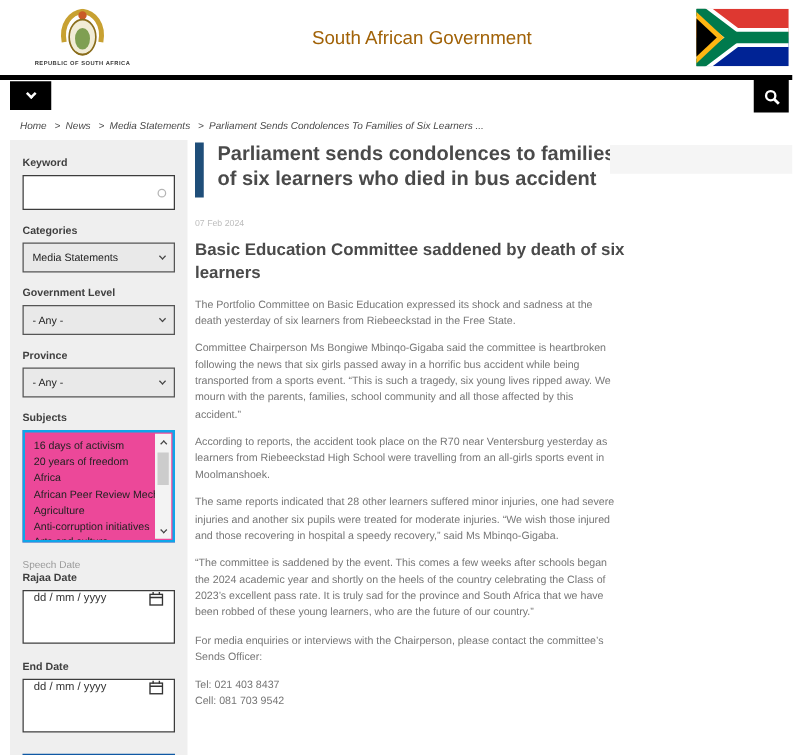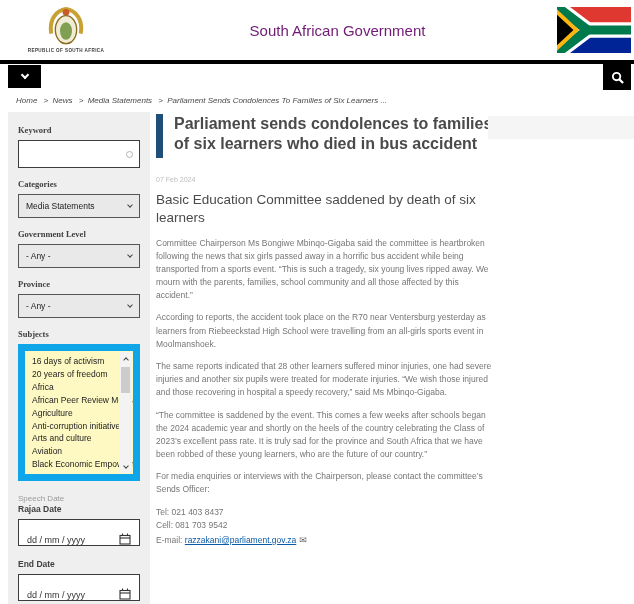--- a/index.html
+++ b/index.html
@@ -7,21 +7,21 @@
   body {
     width:634px; height:604px; overflow:hidden; background:#fff;
     font-family:"Liberation Sans", sans-serif; color:#333; position:relative;
   }
   
   .header { height:60px; display:flex; align-items:center; justify-content:space-between; padding:2px 3px 2px 14px; }
   .coat { width:104px; text-align:center; }
   .coat svg { height:40px; display:block; margin:0 auto; }
   .coat-label { font-size:4.6px; font-weight:bold; color:#3a3a3a; letter-spacing:.4px; margin-top:1px; }
   .header-center { flex:1; text-align:center; }
-  .header-title { font-size:15px; color:#701a75; }
+  .header-title { font-size:15px; color:#a16207; }
   .header-tagline { font-size:8px; color:#333; margin-top:4px; }
   .header-tagline .brand { font-weight:bold; }
   .header-tagline .sep { color:#999; margin:0 3px; }
   .flag-wrap { width:74px; height:46px; }
   .flag-wrap svg { width:100%; height:100%; display:block; }
   
   .topline { height:4px; background:#000; }
   .navrow { height:26px; position:relative; }
   .menu-btn { position:absolute; left:8px; top:1px; width:33px; height:23px; background:#000;
     display:flex; align-items:center; justify-content:center; cursor:pointer; }
@@ -30,48 +30,48 @@
   .chev { display:inline-block; width:6px; height:6px; border-right:2px solid #fff; border-bottom:2px solid #fff; transform:rotate(45deg); margin-top:-3px; }
   .chev.small { width:4px; height:4px; border-width:1.5px; border-color:#444; }
   .chev.up { transform:rotate(-135deg); margin-top:3px; }
   
   .breadcrumb { margin:6px 16px 7px; font-size:8px; font-style:italic; color:#4a4a4a; }
   .breadcrumb span { margin-right:2px; }
   .breadcrumb .crumb-sep { margin:0 2px; }
   
   .content { display:flex; align-items:flex-start; }
   .sidebar { width:142px; min-width:142px; margin-left:8px; background:#efefef; padding:13px 10px 17px; }
-  .fld-label { font-size:8.5px; font-weight:bold; color:#3f3f3f; margin:11px 0 5px;font-family:Liberation Serif, serif; }
+  .fld-label { font-size:8.5px; font-weight:bold; color:#3f3f3f; margin:11px 0 5px; }
   .fld-label.first { margin-top:0; }
   .input-wrap { position:relative; }
   .text-input { width:100%; height:28px; border:1px solid #3c3c3c; background:#fff; }
   .ring { position:absolute; right:7px; top:11px; width:7px; height:7px; border:1px solid #b5b5b5; border-radius:50%; }
   .select-box { height:24px; border:1px solid #555; background:#e9e9e9; display:flex; align-items:center;
     justify-content:space-between; padding:0 7px; font-size:8.5px; color:#222; cursor:pointer; }
-  .listbox { border:7px solid #0ea5e9; background:#fef9c3; height:137px; position:relative; overflow:hidden; }
+  .listbox { border:2px solid #0ea5e9; background:#ec4899; height:90px; position:relative; overflow:hidden; }
   .list-items { padding:4px 16px 0 7px; font-size:8.5px; color:#222; line-height:12.9px; white-space:nowrap; overflow:hidden; }
   .scrollbar { position:absolute; right:1px; top:1px; bottom:1px; width:13px; background:#f3f3f3; }
   .sb-up, .sb-down { position:absolute; left:0; width:13px; height:12px; display:flex; align-items:center; justify-content:center; cursor:pointer; }
   .sb-up { top:0; } .sb-down { bottom:0; }
   .sb-thumb { position:absolute; left:2px; top:15px; width:9px; height:26px; background:#ccc; cursor:grab; }
   .speech-date { font-size:8px; color:#9a9a9a; margin:13px 0 1px; }
   .date-label { font-size:8.5px; font-weight:bold; color:#3f3f3f; margin:1px 0 5px; }
   .date-label.second { margin-top:13px; }
-  .date-input { height:27px; border:1px solid #3c3c3c; background:#fff; display:flex; align-items:flex-end;
+  .date-input { height:43px; border:1px solid #3c3c3c; background:#fff; display:flex; align-items:flex-start;
     justify-content:space-between; padding:0 8px; font-size:9px; color:#333; cursor:text; }
   .search-button { margin-top:17px; width:100%; height:26px; background:#0f59a4; color:#fff;
     font-size:9.5px; font-weight:bold; border:none; display:flex; align-items:center; justify-content:center; cursor:pointer; font-family:inherit; }
   
   .main { flex:1; margin-left:6px; position:relative; padding-bottom:10px; }
   .title-row { position:relative; margin-top:2px; }
   .page-title { border-left:7px solid #1f4e79; padding-left:11px; font-size:16px; font-weight:bold;
     color:#4a4a4a; line-height:1.28; max-width:345px; min-height:44px; }
   .placeholder-box { position:absolute; right:0; top:2px; width:146px; height:23px; background:#f5f5f5; }
   .article-date { margin-top:18px; font-size:7px; color:#bcbcbc; }
-  .subheading { font-size:13.5px; color:#4a4a4a; font-weight:400; margin:8px 0 10px; line-height:1.32; max-width:345px; }
+  .subheading { font-size:13.5px; color:#4a4a4a; font-weight:700; margin:8px 0 10px; line-height:1.32; max-width:345px; }
   .para { font-size:8.5px; color:#767676; line-height:1.55; margin:0 0 9px; max-width:336px; }
   .contact { margin-top:3px; }
   .contact-line { font-size:8.5px; color:#767676; line-height:1.6; margin:0; }
   a.blue-link { color:#0b5aa5; text-decoration:underline; cursor:pointer; }
   .env-icon { color:#555; font-size:9px; margin-left:3px; font-style:normal; }
   .cal-icon { display:block; }
 </style>
 </head>
 <body>
 
@@ -206,28 +206,26 @@
 
   <div class="main">
     <div class="title-row">
       <h1 class="page-title" style="margin:0;">Parliament sends condolences to families of six learners who died in bus accident</h1>
       <div class="placeholder-box"></div>
     </div>
 
     <div class="article-date">07 Feb 2024</div>
     <h2 class="subheading">Basic Education Committee saddened by death of six learners</h2>
 
+    <p class="para">The Portfolio Committee on Basic Education expressed its shock and sadness at the death yesterday of six learners from Riebeeckstad in the Free State.</p>
     <p class="para">Committee Chairperson Ms Bongiwe Mbinqo-Gigaba said the committee is heartbroken following the news that six girls passed away in a horrific bus accident while being transported from a sports event. “This is such a tragedy, six young lives ripped away. We mourn with the parents, families, school community and all those affected by this accident.”</p>
     <p class="para">According to reports, the accident took place on the R70 near Ventersburg yesterday as learners from Riebeeckstad High School were travelling from an all-girls sports event in Moolmanshoek.</p>
     <p class="para">The same reports indicated that 28 other learners suffered minor injuries, one had severe injuries and another six pupils were treated for moderate injuries. “We wish those injured and those recovering in hospital a speedy recovery,” said Ms Mbinqo-Gigaba.</p>
     <p class="para">“The committee is saddened by the event. This comes a few weeks after schools began the 2024 academic year and shortly on the heels of the country celebrating the Class of 2023’s excellent pass rate. It is truly sad for the province and South Africa that we have been robbed of these young learners, who are the future of our country.”</p>
     <p class="para">For media enquiries or interviews with the Chairperson, please contact the committee’s Sends Officer:</p>
 
     <div class="contact">
       <p class="contact-line">Tel: 021 403 8437</p>
       <p class="contact-line">Cell: 081 703 9542</p>
-      <p class="contact-line">
-        <span>E-mail: </span><a class="blue-link">razzakani@parliament.gov.za</a><span class="env-icon">✉</span>
-      </p>
     </div>
 
   </div>
 </div>
 
 </body></html>

